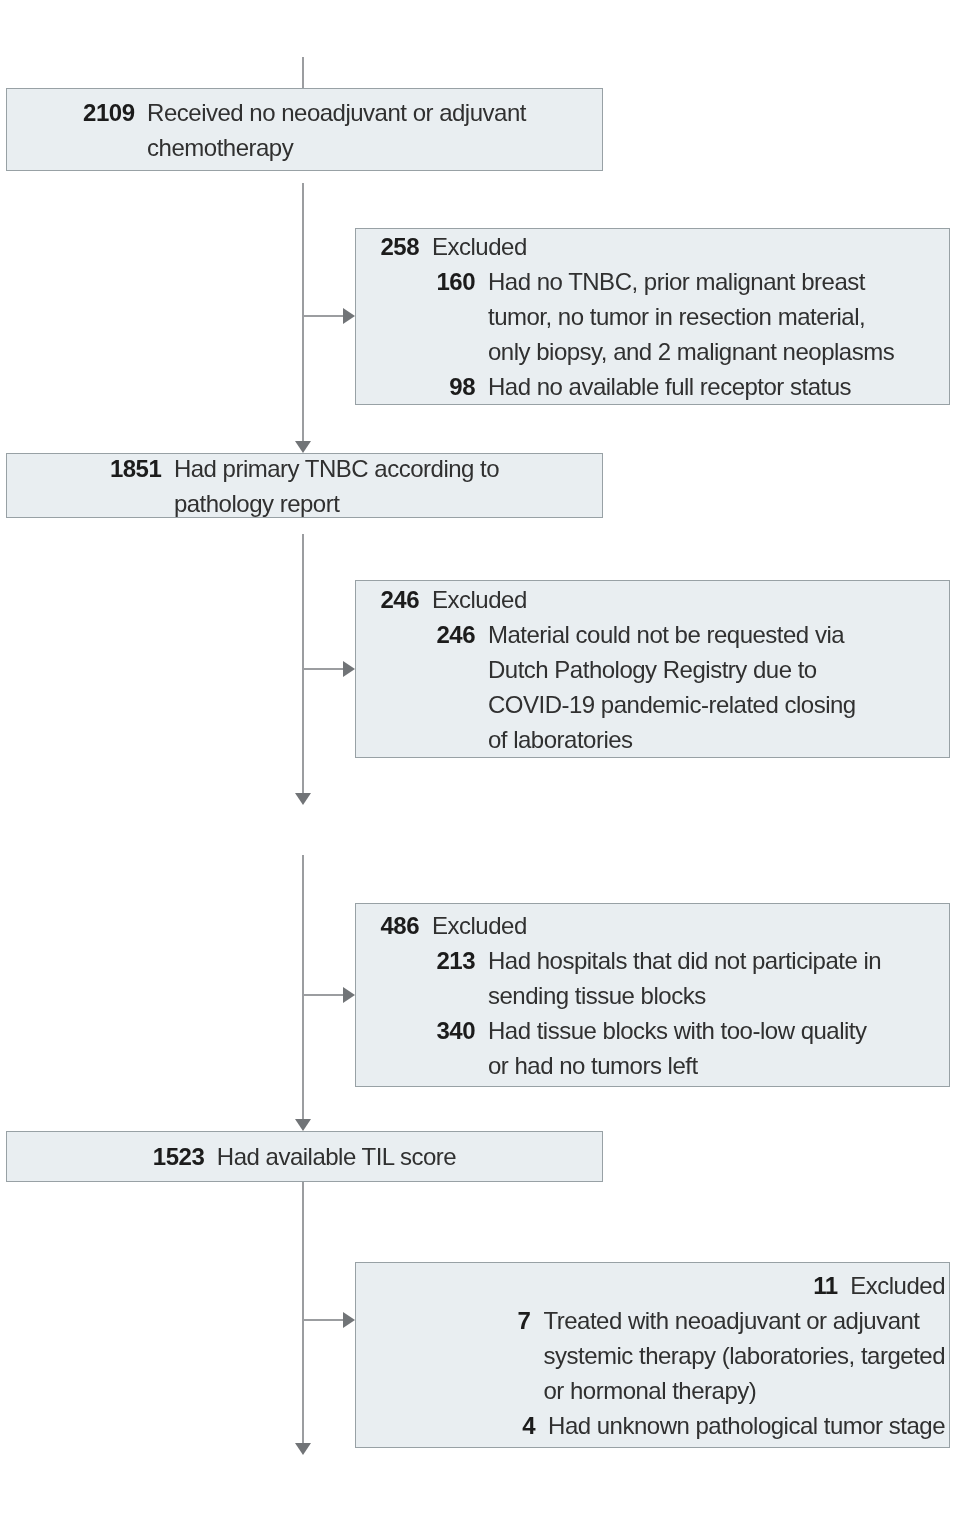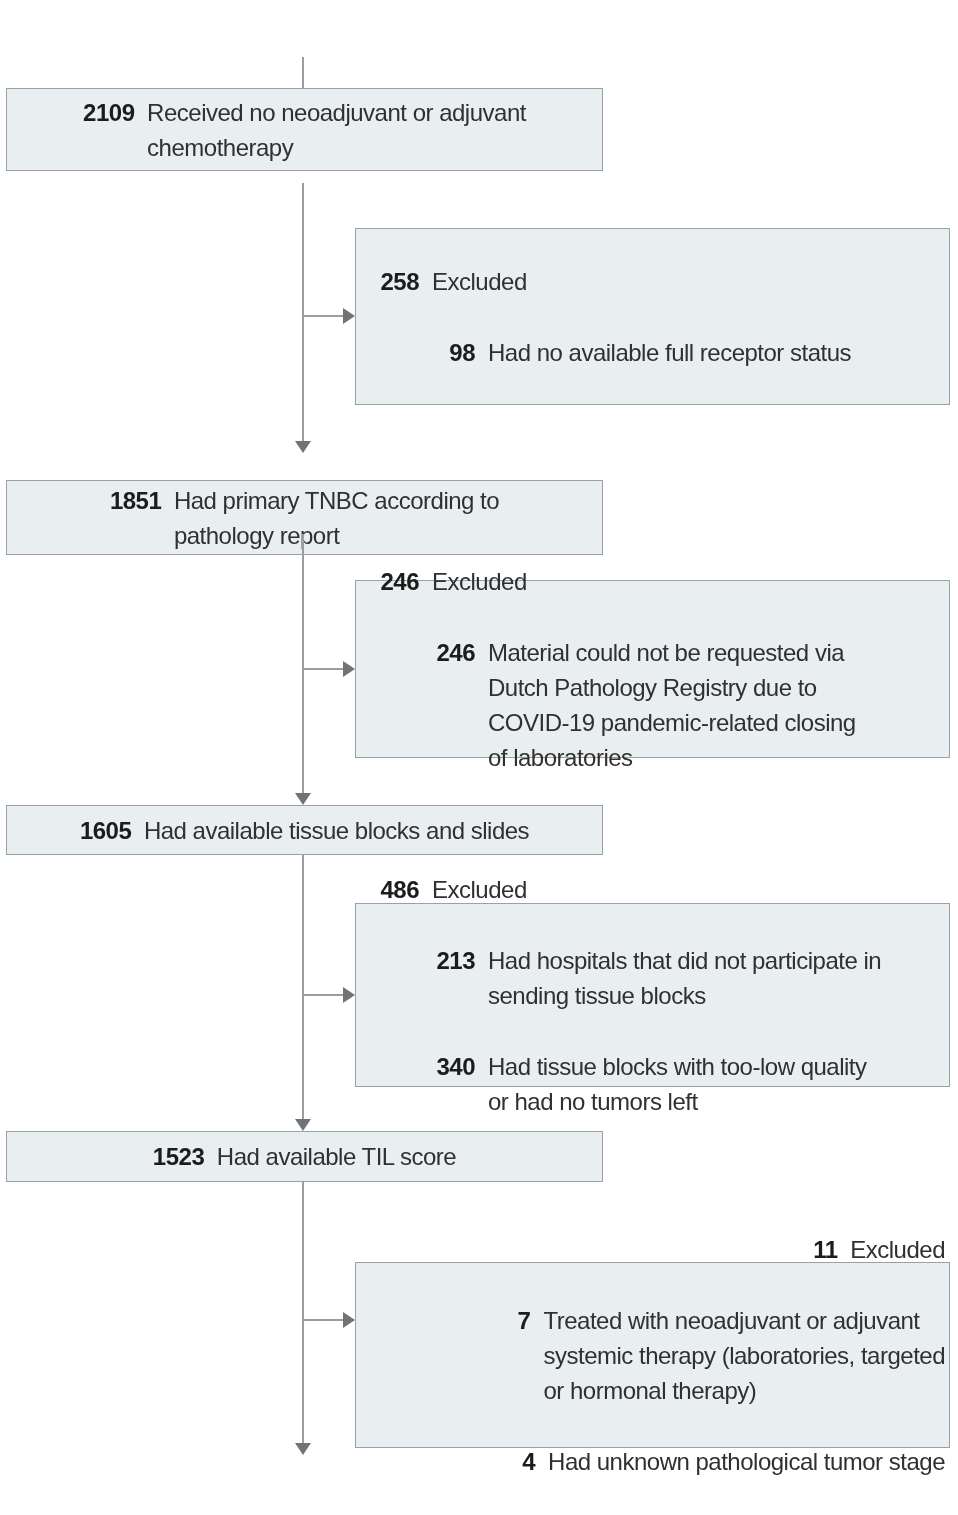--- a/index.html
+++ b/index.html
@@ -21,25 +21,25 @@
     background: #e9eef1;
     border: 1px solid #98a1a5;
     display: flex;
     flex-direction: column;
     justify-content: center;
     font-size: 24px;
     line-height: 35px;
     letter-spacing: -0.5px;
   }
   .box.main { left: 6px; width: 597px; }
-  .box.side { left: 355px; width: 595px; padding-left: 24px; padding-right: 4px; gap: 36px; }
+  .box.side { left: 355px; width: 595px; padding-left: 24px; padding-right: 4px; }
   .b0 { top: 10px;   height: 47px; }
   .b1 { top: 88px;  height: 83px; }
   .b2 { top: 228px;  height: 177px; }
-  .b3 { top: 480px;  height: 75px; }
+  .b3 { top: 453px;  height: 65px; }
   .b4 { top: 580px;  height: 178px; }
   .b5 { top: 805px;  height: 50px; }
   .b6 { top: 903px;  height: 184px; }
   .b7 { top: 1131px; height: 51px; }
   .b8 { top: 1262px; height: 186px; align-items: flex-end; }
   .b9 { top: 1533px; height: 54px; border-radius: 21px; }
 
   .row { display: flex; align-items: flex-start; }
   .box.main .row { justify-content: center; padding: 0 8px; }
   .row.lvl2 { margin-left: 56px; }
@@ -106,20 +106,26 @@
     <div class="hline hl1"></div>
     <div class="head-right hh1"></div>
   </div>
 
   <div class="box side b2">
     <div class="row lvl1">
       <span class="num" style="width: 39px;">258</span>
       <span class="label">Excluded</span>
     </div>
     <div class="row lvl2">
+      <span class="num" style="width: 39px;">160</span>
+      <span class="label">Had no TNBC, prior malignant breast
+tumor, no tumor in resection material,
+only biopsy, and 2 malignant neoplasms</span>
+    </div>
+    <div class="row lvl2">
       <span class="num" style="width: 39px;">98</span>
       <span class="label">Had no available full receptor status</span>
     </div>
   </div>
 
   <div class="box main b3">
     <div class="row lvl1">
       <span class="num" style="width: 51px;">1851</span>
       <span class="label">Had primary TNBC according to
 pathology report</span>
@@ -142,26 +148,20 @@
     </div>
     <div class="row lvl2">
       <span class="num" style="width: 39px;">246</span>
       <span class="label">Material could not be requested via
 Dutch Pathology Registry due to
 COVID-19 pandemic-related closing
 of laboratories</span>
     </div>
   </div>
 
-  <div class="box main b5">
-    <div class="row lvl1">
-      <span class="num" style="width: 51px;">1605</span>
-      <span class="label">Had available tissue blocks and slides</span>
-    </div>
-  </div>
 
   <div class="arrow">
     <div class="vline v4"></div>
     <div class="head-down h4"></div>
   </div>
   <div class="arrow">
     <div class="hline hl3"></div>
     <div class="head-right hh3"></div>
   </div>
 

